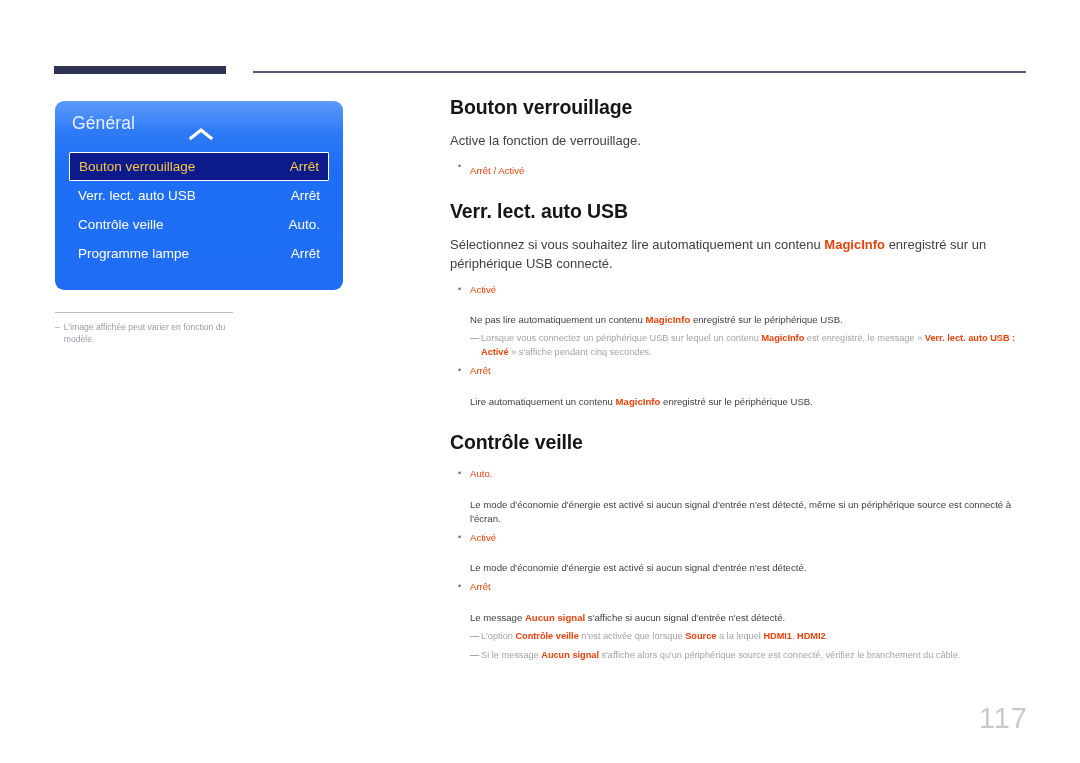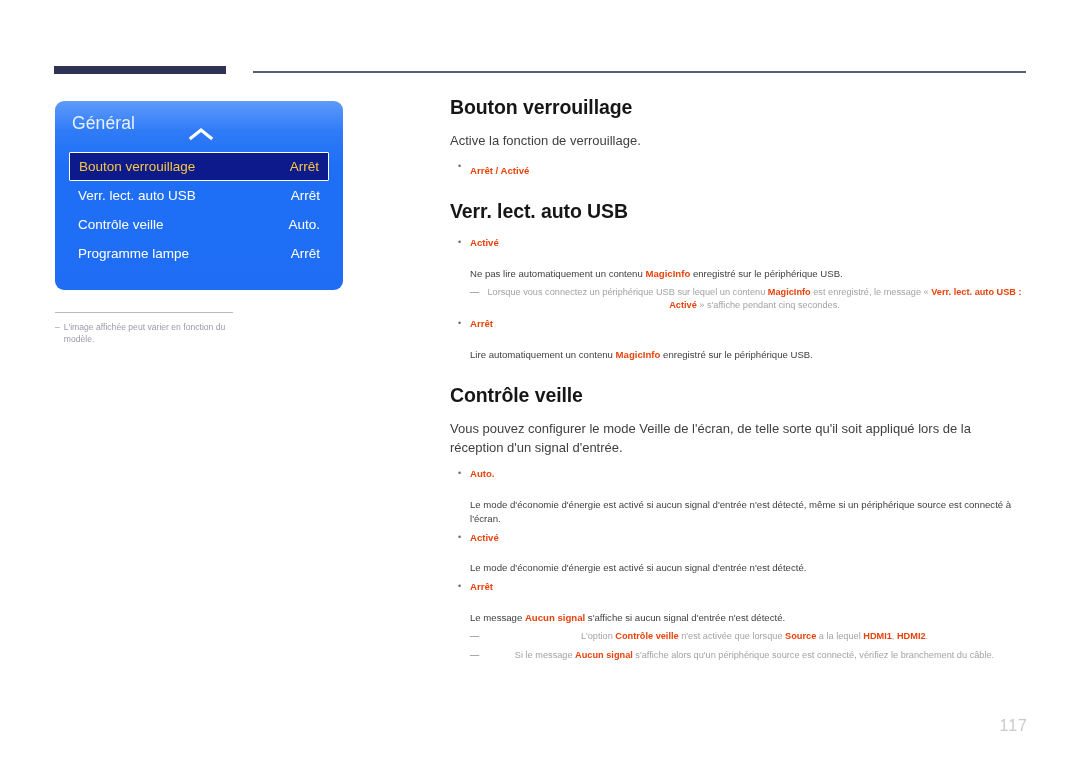--- a/index.html
+++ b/index.html
@@ -164,21 +164,21 @@
     font-size: 9px;
     color: #6b6b6b;
     line-height: 1.5;
     text-align: left;
     padding-left: 8px;
     box-sizing: border-box;
   }
   .bullet-body { flex: 1 1 auto; }
   .bullet-head {
     font-size: 9.6px;
-    font-weight: bold;
+    font-weight: normal;
     color: #e8430c;
     line-height: 1.45;
     margin-bottom: 4px;
   }
   .bullet-sub {
     font-size: 9.6px;
     line-height: 1.45;
     color: #3f3f3f;
     margin: 17px 0 5px 0;
   }
@@ -191,30 +191,30 @@
     line-height: 1.45;
     color: #a3a3a3;
     margin: 4px 0 5px 0;
   }
   .note-dash {
     flex: 0 0 11px;
     color: #a3a3a3;
     font-weight: bold;
     letter-spacing: -1px;
   }
-  .note-text { flex: 1 1 auto; text-align: center; }
+  .note-text { flex: 1 1 auto; }
 
   .note-line.outer { margin-left: 20px; }
 
   
   .page-num {
     position: absolute;
     right: 52px;
     bottom: 28px;
-    font-size: 16px;
+    font-size: 29px;
     color: #c9c9cf;
     letter-spacing: 1px;
   }
 </style>
 </head>
 <body>
 
 <div class="header-rules">
   <div class="rule-thick"></div>
   <div class="rule-thin"></div>
@@ -290,20 +290,23 @@
         <span class="bullet-head">Arrêt / Activé</span>
       </span>
     </div>
 
 
   </section>
 
   <section class="sec-block">
     <h2 class="sec-title">Verr. lect. auto USB</h2>
 
+    <p class="body">
+      <span>Sélectionnez si vous souhaitez lire automatiquement un contenu </span><span class="em">MagicInfo</span><span> enregistré sur un périphérique USB connecté.</span>
+    </p>
 
     <div class="bullet-item">
       <span class="bullet-dot">•</span>
       <span class="bullet-body">
         <div class="bullet-head">Activé</div>
         <p class="bullet-sub">
           <span>Ne pas lire automatiquement un contenu </span><span class="em">MagicInfo</span><span> enregistré sur le périphérique USB.</span>
         </p>
       </span>
     </div>
@@ -322,21 +325,20 @@
         <p class="bullet-sub">
           <span>Lire automatiquement un contenu </span><span class="em">MagicInfo</span><span> enregistré sur le périphérique USB.</span>
         </p>
       </span>
     </div>
   </section>
 
   <section class="sec-block">
     <h2 class="sec-title">Contrôle veille</h2>
 
-    <p class="body">Vous pouvez configurer le mode Veille de l'écran, de telle sorte qu'il soit appliqué lors de la réception d'un signal d'entrée.</p>
 
     <div class="bullet-item">
       <span class="bullet-dot">•</span>
       <span class="bullet-body">
         <div class="bullet-head">Auto.</div>
         <p class="bullet-sub">Le mode d'économie d'énergie est activé si aucun signal d'entrée n'est détecté, même si un périphérique source est connecté à l'écran.</p>
       </span>
     </div>
 
     <div class="bullet-item">

